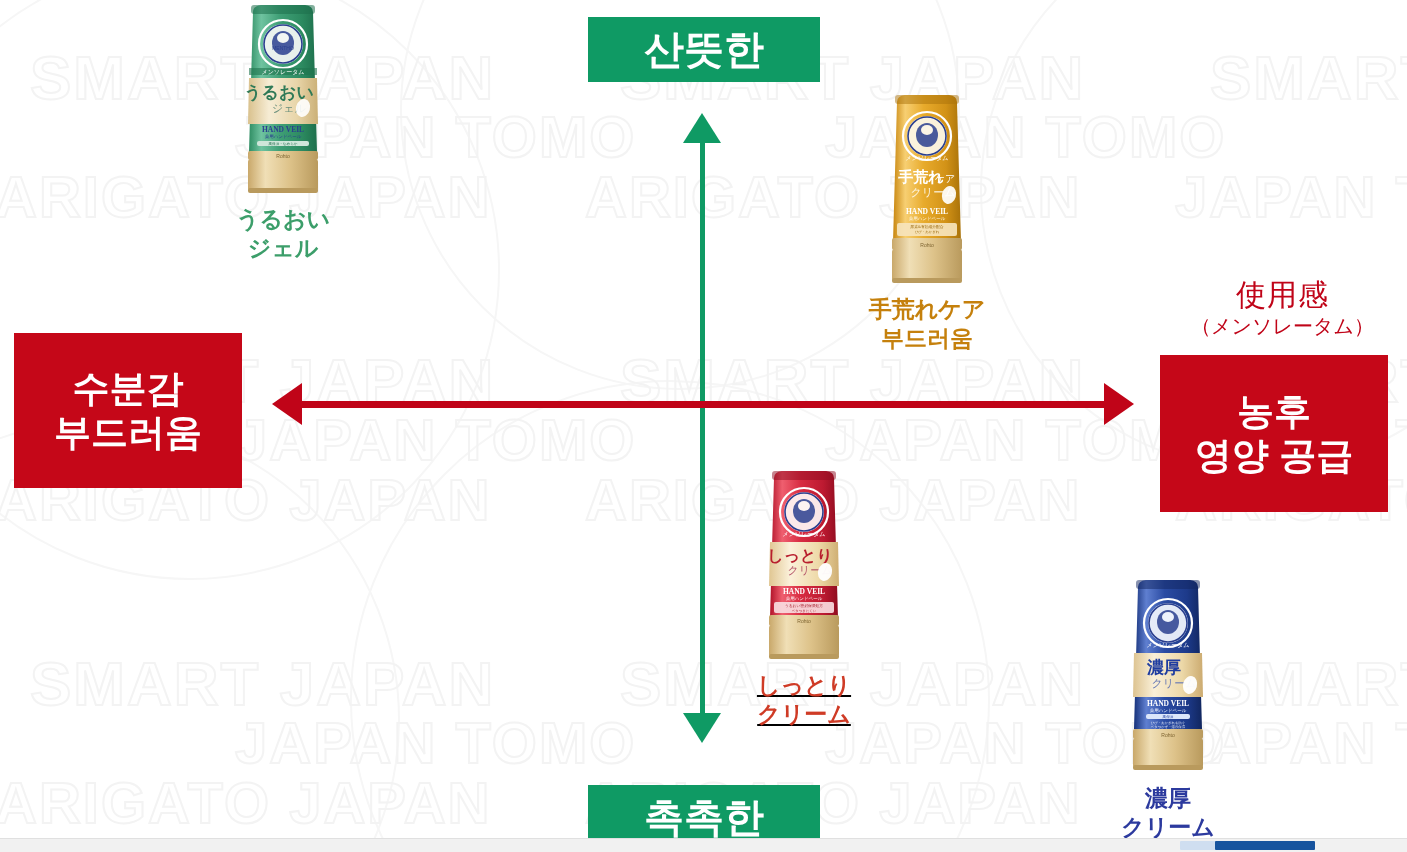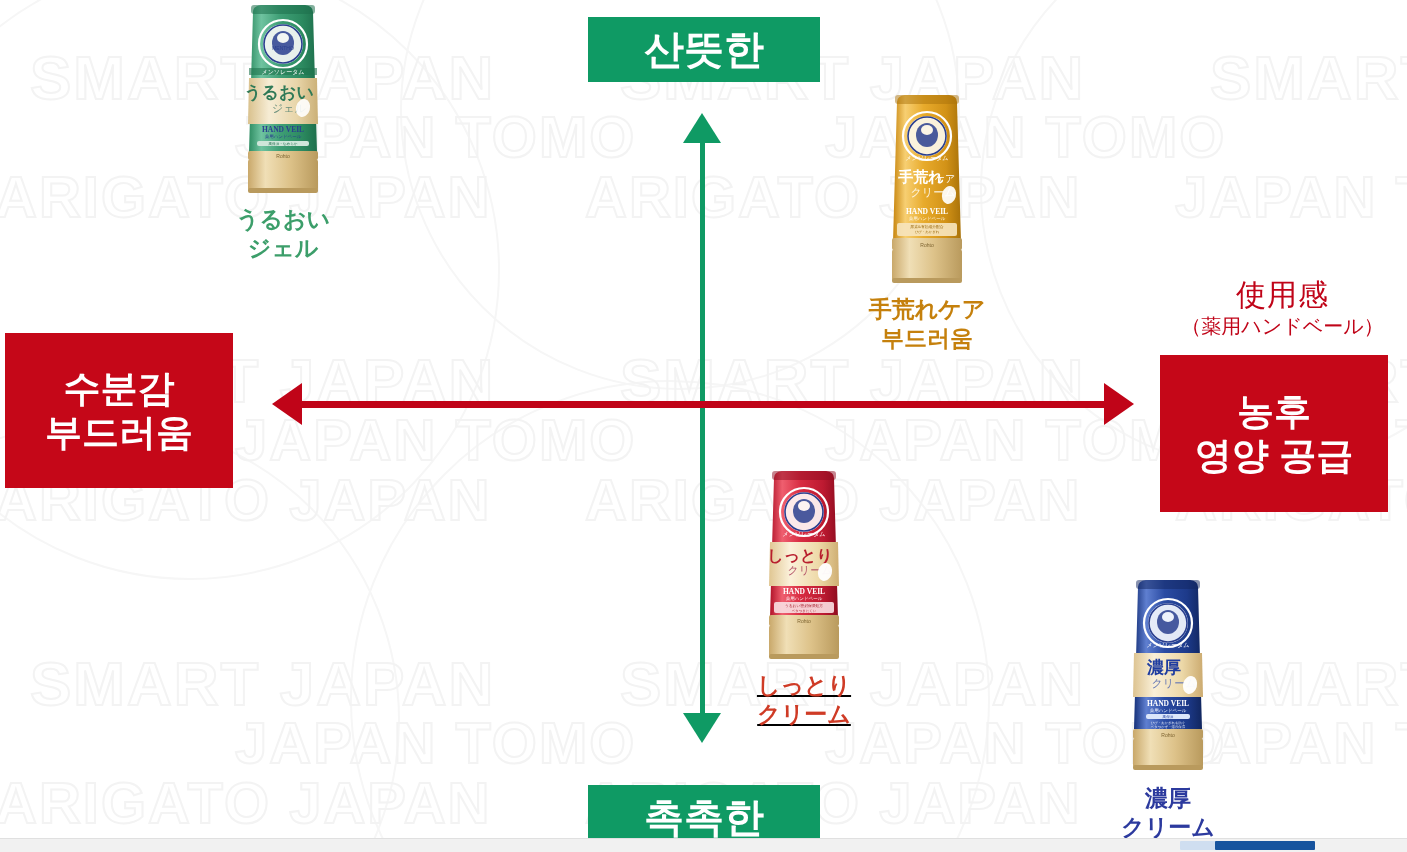--- a/index.html
+++ b/index.html
@@ -207,28 +207,28 @@
   <div class="arrow arrow-right" style="left:1104px; top:383px;"></div>
 
   <div class="chip chip-green" style="left:588px; top:17px; width:232px; height:65px; font-size:40px;">
     <span>산뜻한</span>
   </div>
 
   <div class="chip chip-green" style="left:588px; top:785px; width:232px; height:65px; font-size:40px;">
     <span>촉촉한</span>
   </div>
 
-  <div class="chip chip-red" style="left:5px; top:333px; width:228px; height:155px; font-size:37px; white-space:pre-line;">
+  <div class="chip chip-red" style="left:14px; top:333px; width:228px; height:155px; font-size:37px; white-space:pre-line;">
     <span>수분감
 부드러움</span>
   </div>
 
   <div class="axis-caption" style="left:1158px; top:278px; width:249px;">
     <span class="cap-main">使用感</span>
-    <span class="cap-sub">（薬用ハンドベール）</span>
+    <span class="cap-sub">（メンソレータム）</span>
   </div>
 
   <div class="chip chip-red" style="left:1160px; top:355px; width:228px; height:157px; font-size:37px; white-space:pre-line;">
     <span>농후
 영양 공급</span>
   </div>
 
   <div class="product" style="left:198px; top:2px; width:170px;">
     <div class="tube">
       <svg width="88" height="192" viewBox="0 0 88 192" xmlns="http://www.w3.org/2000/svg">

